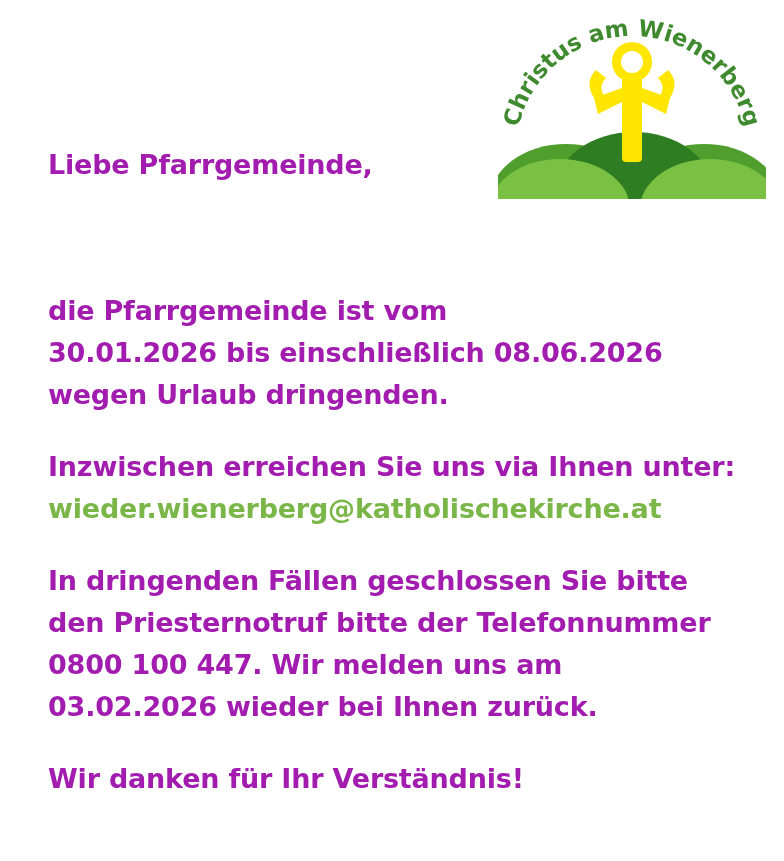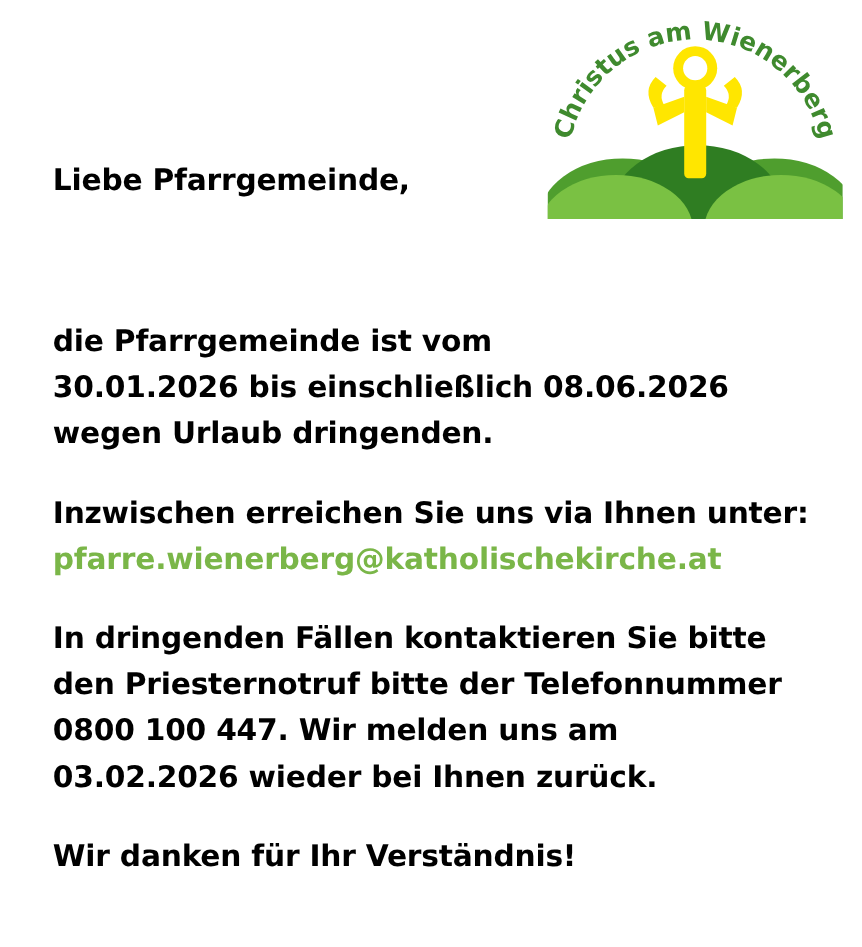--- a/index.html
+++ b/index.html
@@ -41,21 +41,21 @@
     position: absolute;
     left: 48px;
     top: 144px;
     width: 700px;
   }
   .line {
     font-family: "DejaVu Sans", sans-serif;
     font-weight: bold;
     font-size: 27px;
     line-height: 42px;
-    color: #000000;
+    color: #a21caf;
     letter-spacing: -0.2px;
     white-space: nowrap;
   }
   .greeting {
     margin-bottom: 104px;
   }
   .para {
     margin-bottom: 30px;
   }
   .email {
@@ -105,25 +105,25 @@
     <div class="line greeting">Liebe Pfarrgemeinde,</div>
 
     <div class="para">
       <div class="line">die Pfarrgemeinde ist vom</div>
       <div class="line">30.01.2026 bis einschließlich 08.06.2026</div>
       <div class="line">wegen Urlaub dringenden.</div>
     </div>
 
     <div class="para">
       <div class="line">Inzwischen erreichen Sie uns via Ihnen unter:</div>
-      <div class="line email">pfarre.wienerberg@katholischekirche.at</div>
+      <div class="line email">wieder.wienerberg@katholischekirche.at</div>
     </div>
 
     <div class="para">
-      <div class="line">In dringenden Fällen kontaktieren Sie bitte</div>
+      <div class="line">In dringenden Fällen geschlossen Sie bitte</div>
       <div class="line">den Priesternotruf bitte der Telefonnummer</div>
       <div class="line">0800 100 447. Wir melden uns am</div>
       <div class="line">03.02.2026 wieder bei Ihnen zurück.</div>
     </div>
 
     <div class="para last">
       <div class="line">Wir danken für Ihr Verständnis!</div>
     </div>
 
   </div>

